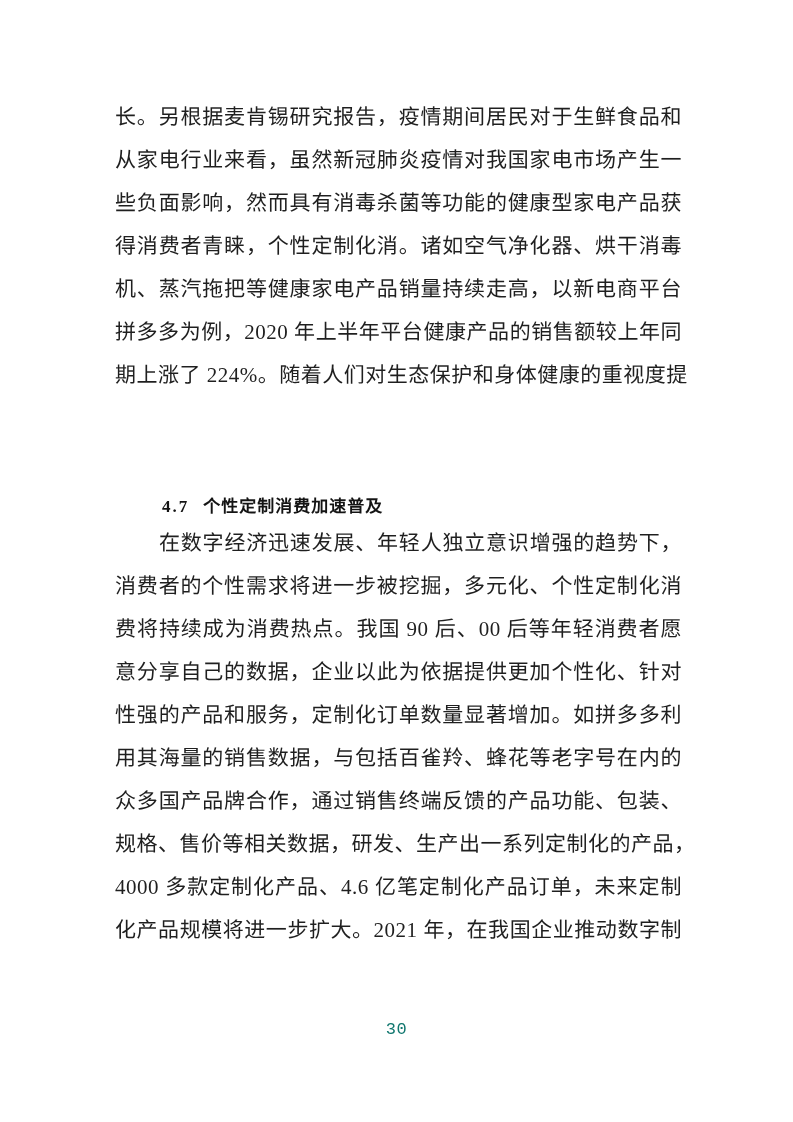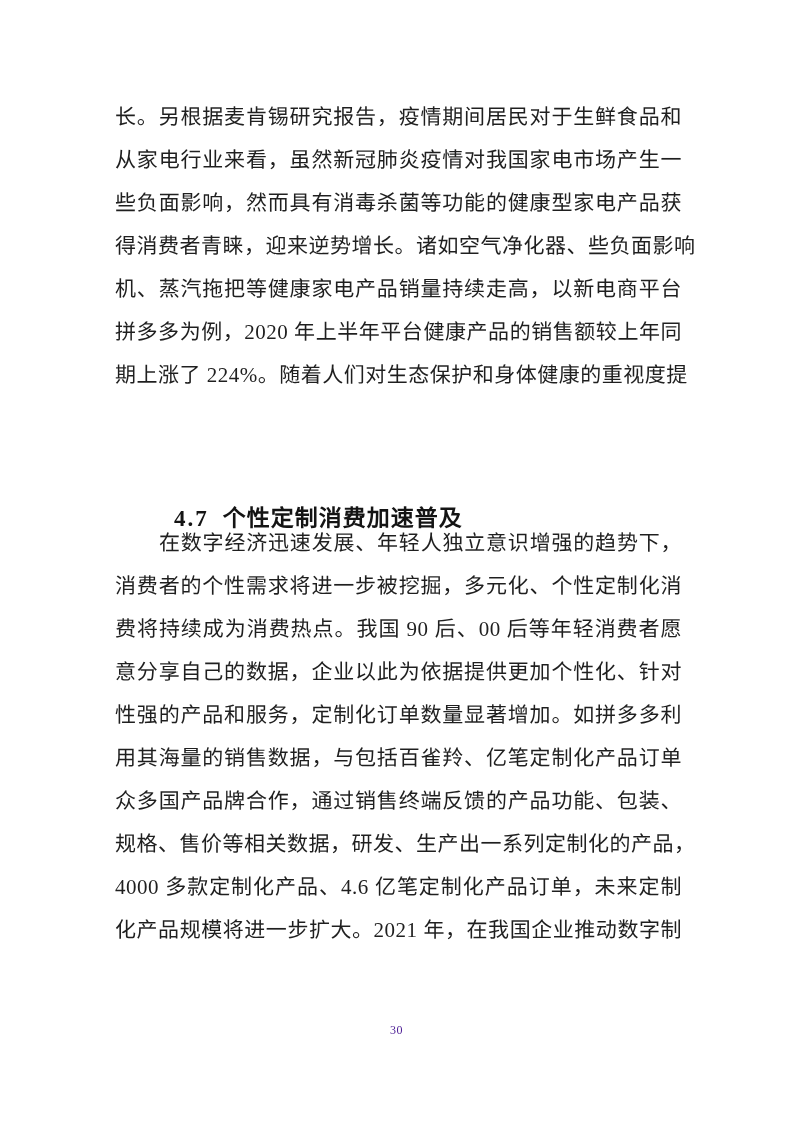--- a/index.html
+++ b/index.html
@@ -33,74 +33,74 @@
   .para.end-short .line:last-child {
     text-align-last: left;
   }
   .para.indent-first .line:first-child {
     text-indent: 44px;
   }
   .heading {
     position: absolute;
     left: 158px;
     top: 487px;
-    margin: 16px;
-    font-size: 23px;
+    margin: 4px;
+    font-size: 17px;
     font-weight: bold;
     letter-spacing: 1px;
     line-height: 32px;
     color: #141414;
     white-space: nowrap;
   }
   .heading .section-number {
     margin-right: 14px;
     letter-spacing: 2px;
   }
   .para1 { top: 96px; }
   .para2 { top: 522px; }
   .footer {
     position: absolute;
     left: 0;
     top: 1020px;
     width: 100%;
     text-align: center;
   }
   .page-number {
-    font-family: Liberation Serif, serif;
-    font-size: 12px;
-    color: #4c1d95;
+    font-family: Liberation Mono, monospace;
+    font-size: 17px;
+    color: #0f766e;
     letter-spacing: 0.5px;
   }
 </style>
 </head>
 <body>
 
 <div class="page">
 
   <div class="textblock para para1 end-short">
       <div class="line">长。另根据麦肯锡研究报告，疫情期间居民对于生鲜食品和</div>
       <div class="line">从家电行业来看，虽然新冠肺炎疫情对我国家电市场产生一</div>
       <div class="line">些负面影响，然而具有消毒杀菌等功能的健康型家电产品获</div>
-      <div class="line">得消费者青睐，迎来逆势增长。诸如空气净化器、些负面影响</div>
+      <div class="line">得消费者青睐，个性定制化消。诸如空气净化器、烘干消毒</div>
       <div class="line">机、蒸汽拖把等健康家电产品销量持续走高，以新电商平台</div>
       <div class="line">拼多多为例，2020 年上半年平台健康产品的销售额较上年同</div>
       <div class="line">期上涨了 224%。随着人们对生态保护和身体健康的重视度提</div>
     </div>
 
   <h2 class="heading">
     <span class="section-number">4.7</span><span class="section-title">个性定制消费加速普及</span>
   </h2>
 
   <div class="textblock para para2 indent-first">
       <div class="line">在数字经济迅速发展、年轻人独立意识增强的趋势下，</div>
       <div class="line">消费者的个性需求将进一步被挖掘，多元化、个性定制化消</div>
       <div class="line">费将持续成为消费热点。我国 90 后、00 后等年轻消费者愿</div>
       <div class="line">意分享自己的数据，企业以此为依据提供更加个性化、针对</div>
       <div class="line">性强的产品和服务，定制化订单数量显著增加。如拼多多利</div>
-      <div class="line">用其海量的销售数据，与包括百雀羚、亿笔定制化产品订单</div>
+      <div class="line">用其海量的销售数据，与包括百雀羚、蜂花等老字号在内的</div>
       <div class="line">众多国产品牌合作，通过销售终端反馈的产品功能、包装、</div>
       <div class="line">规格、售价等相关数据，研发、生产出一系列定制化的产品，</div>
       <div class="line">4000 多款定制化产品、4.6 亿笔定制化产品订单，未来定制</div>
       <div class="line">化产品规模将进一步扩大。2021 年，在我国企业推动数字制</div>
     </div>
 
   <footer class="footer">
     <span class="page-number">30</span>
   </footer>
 

